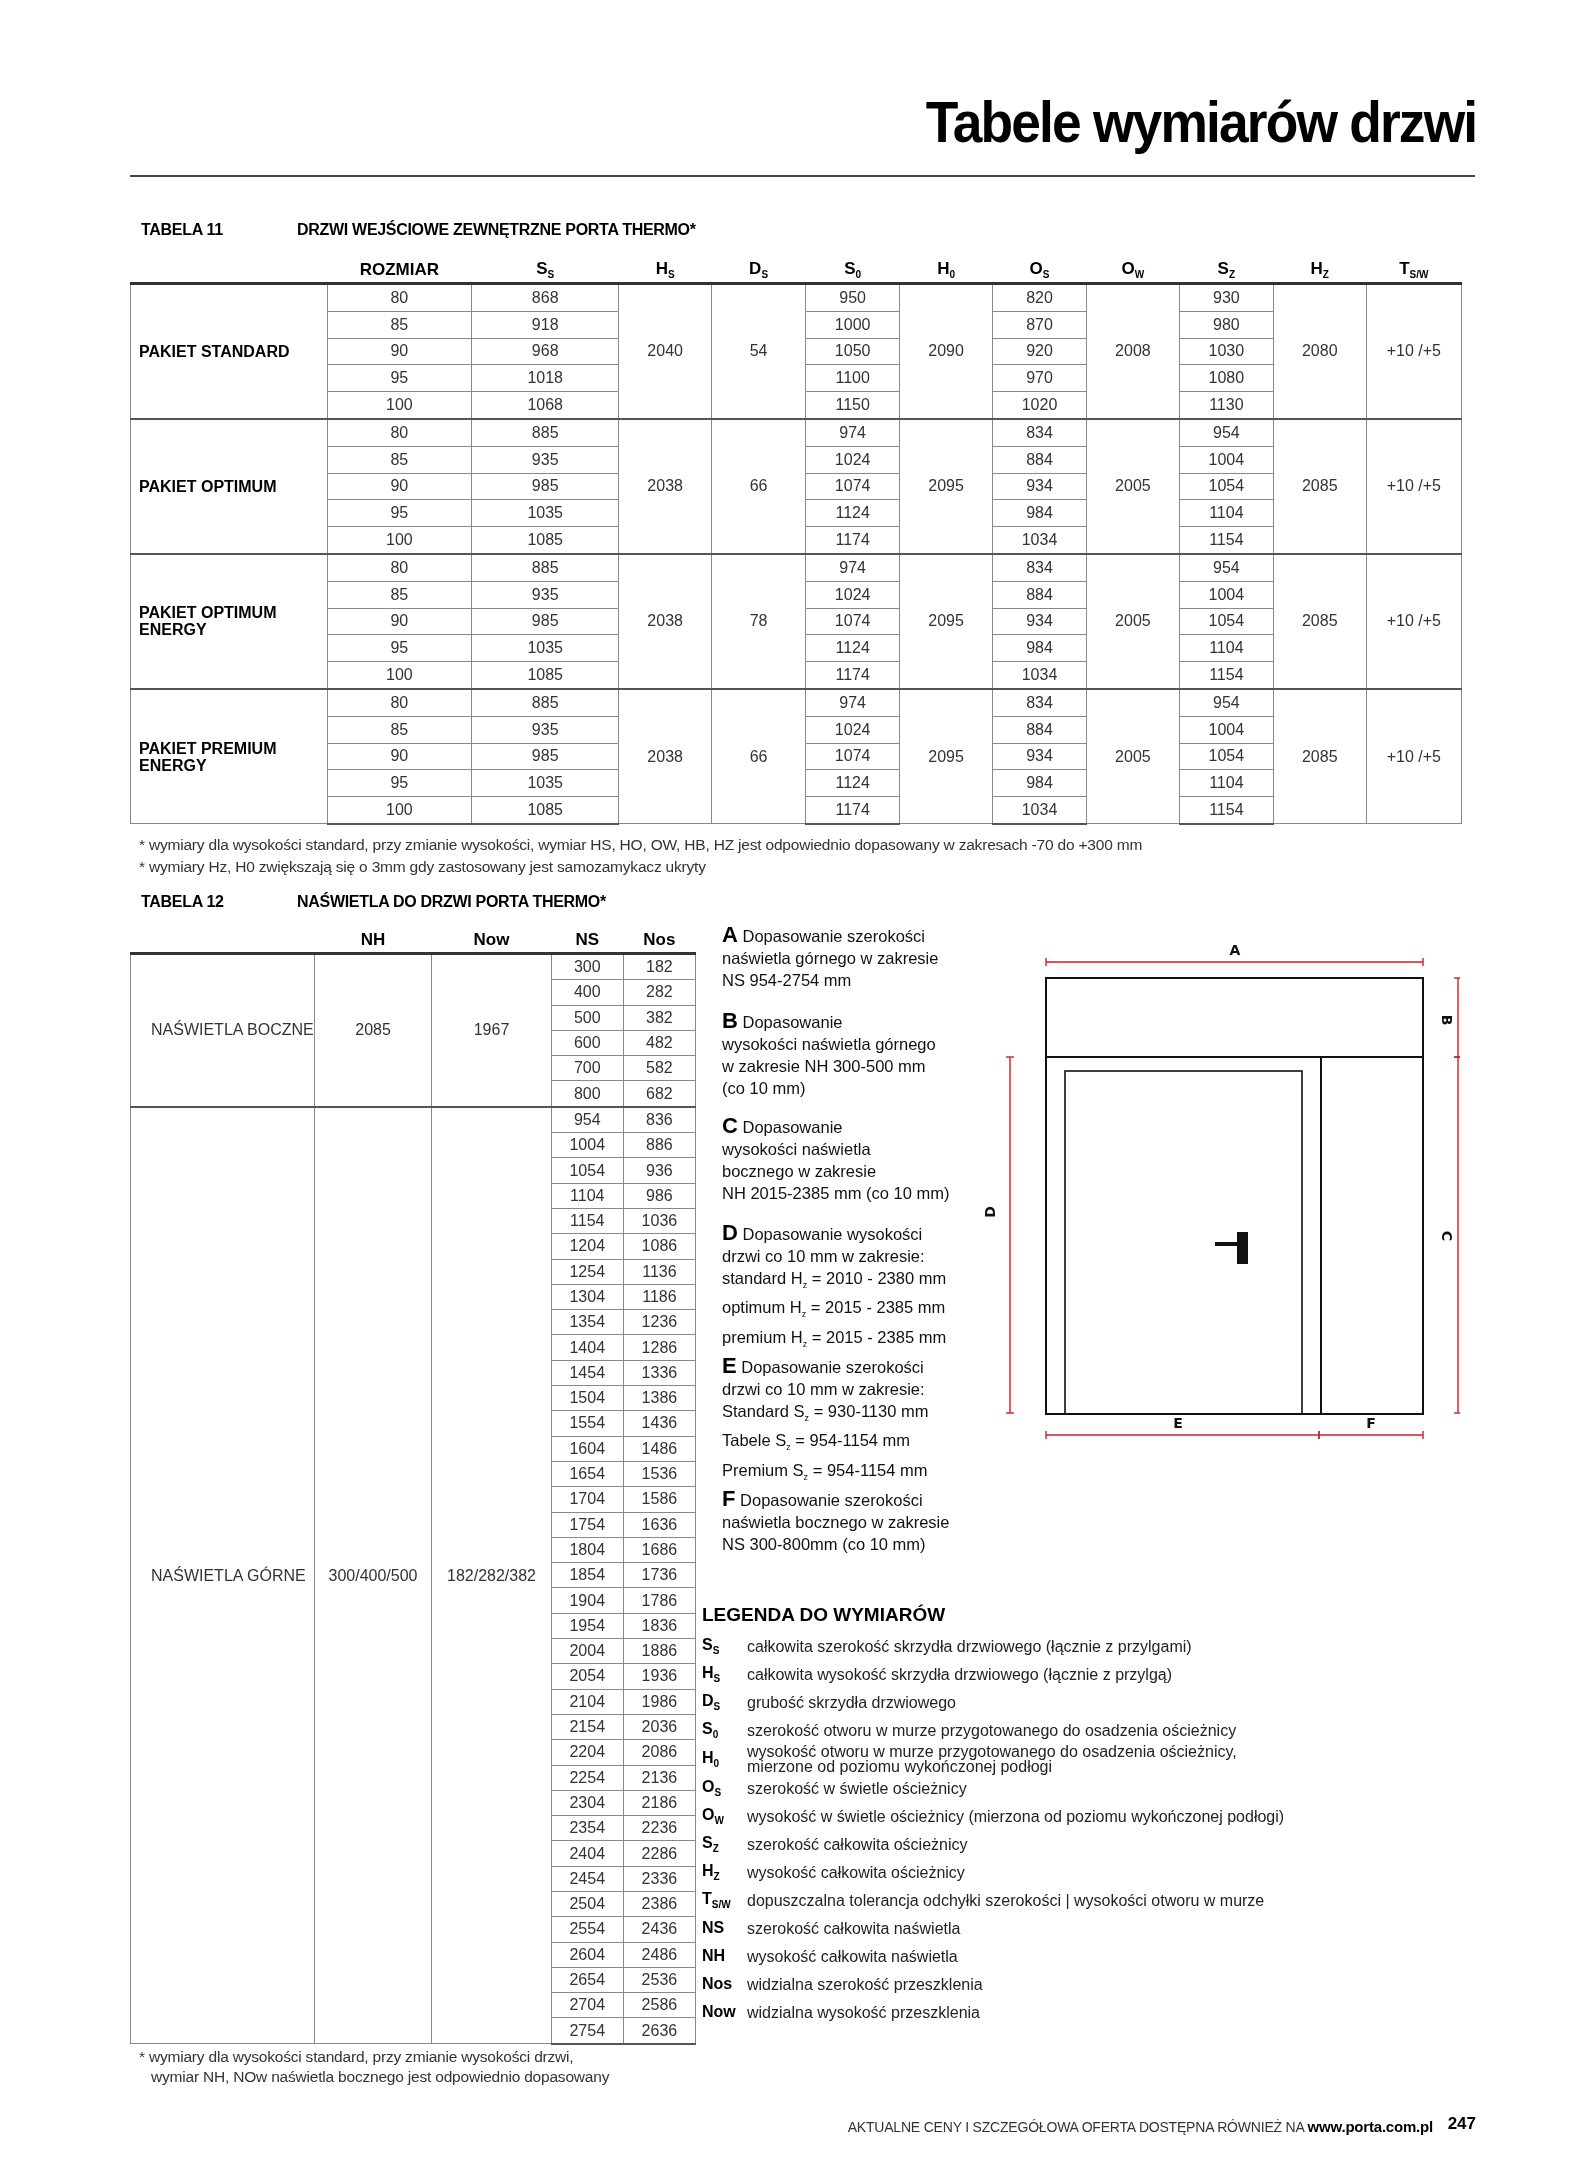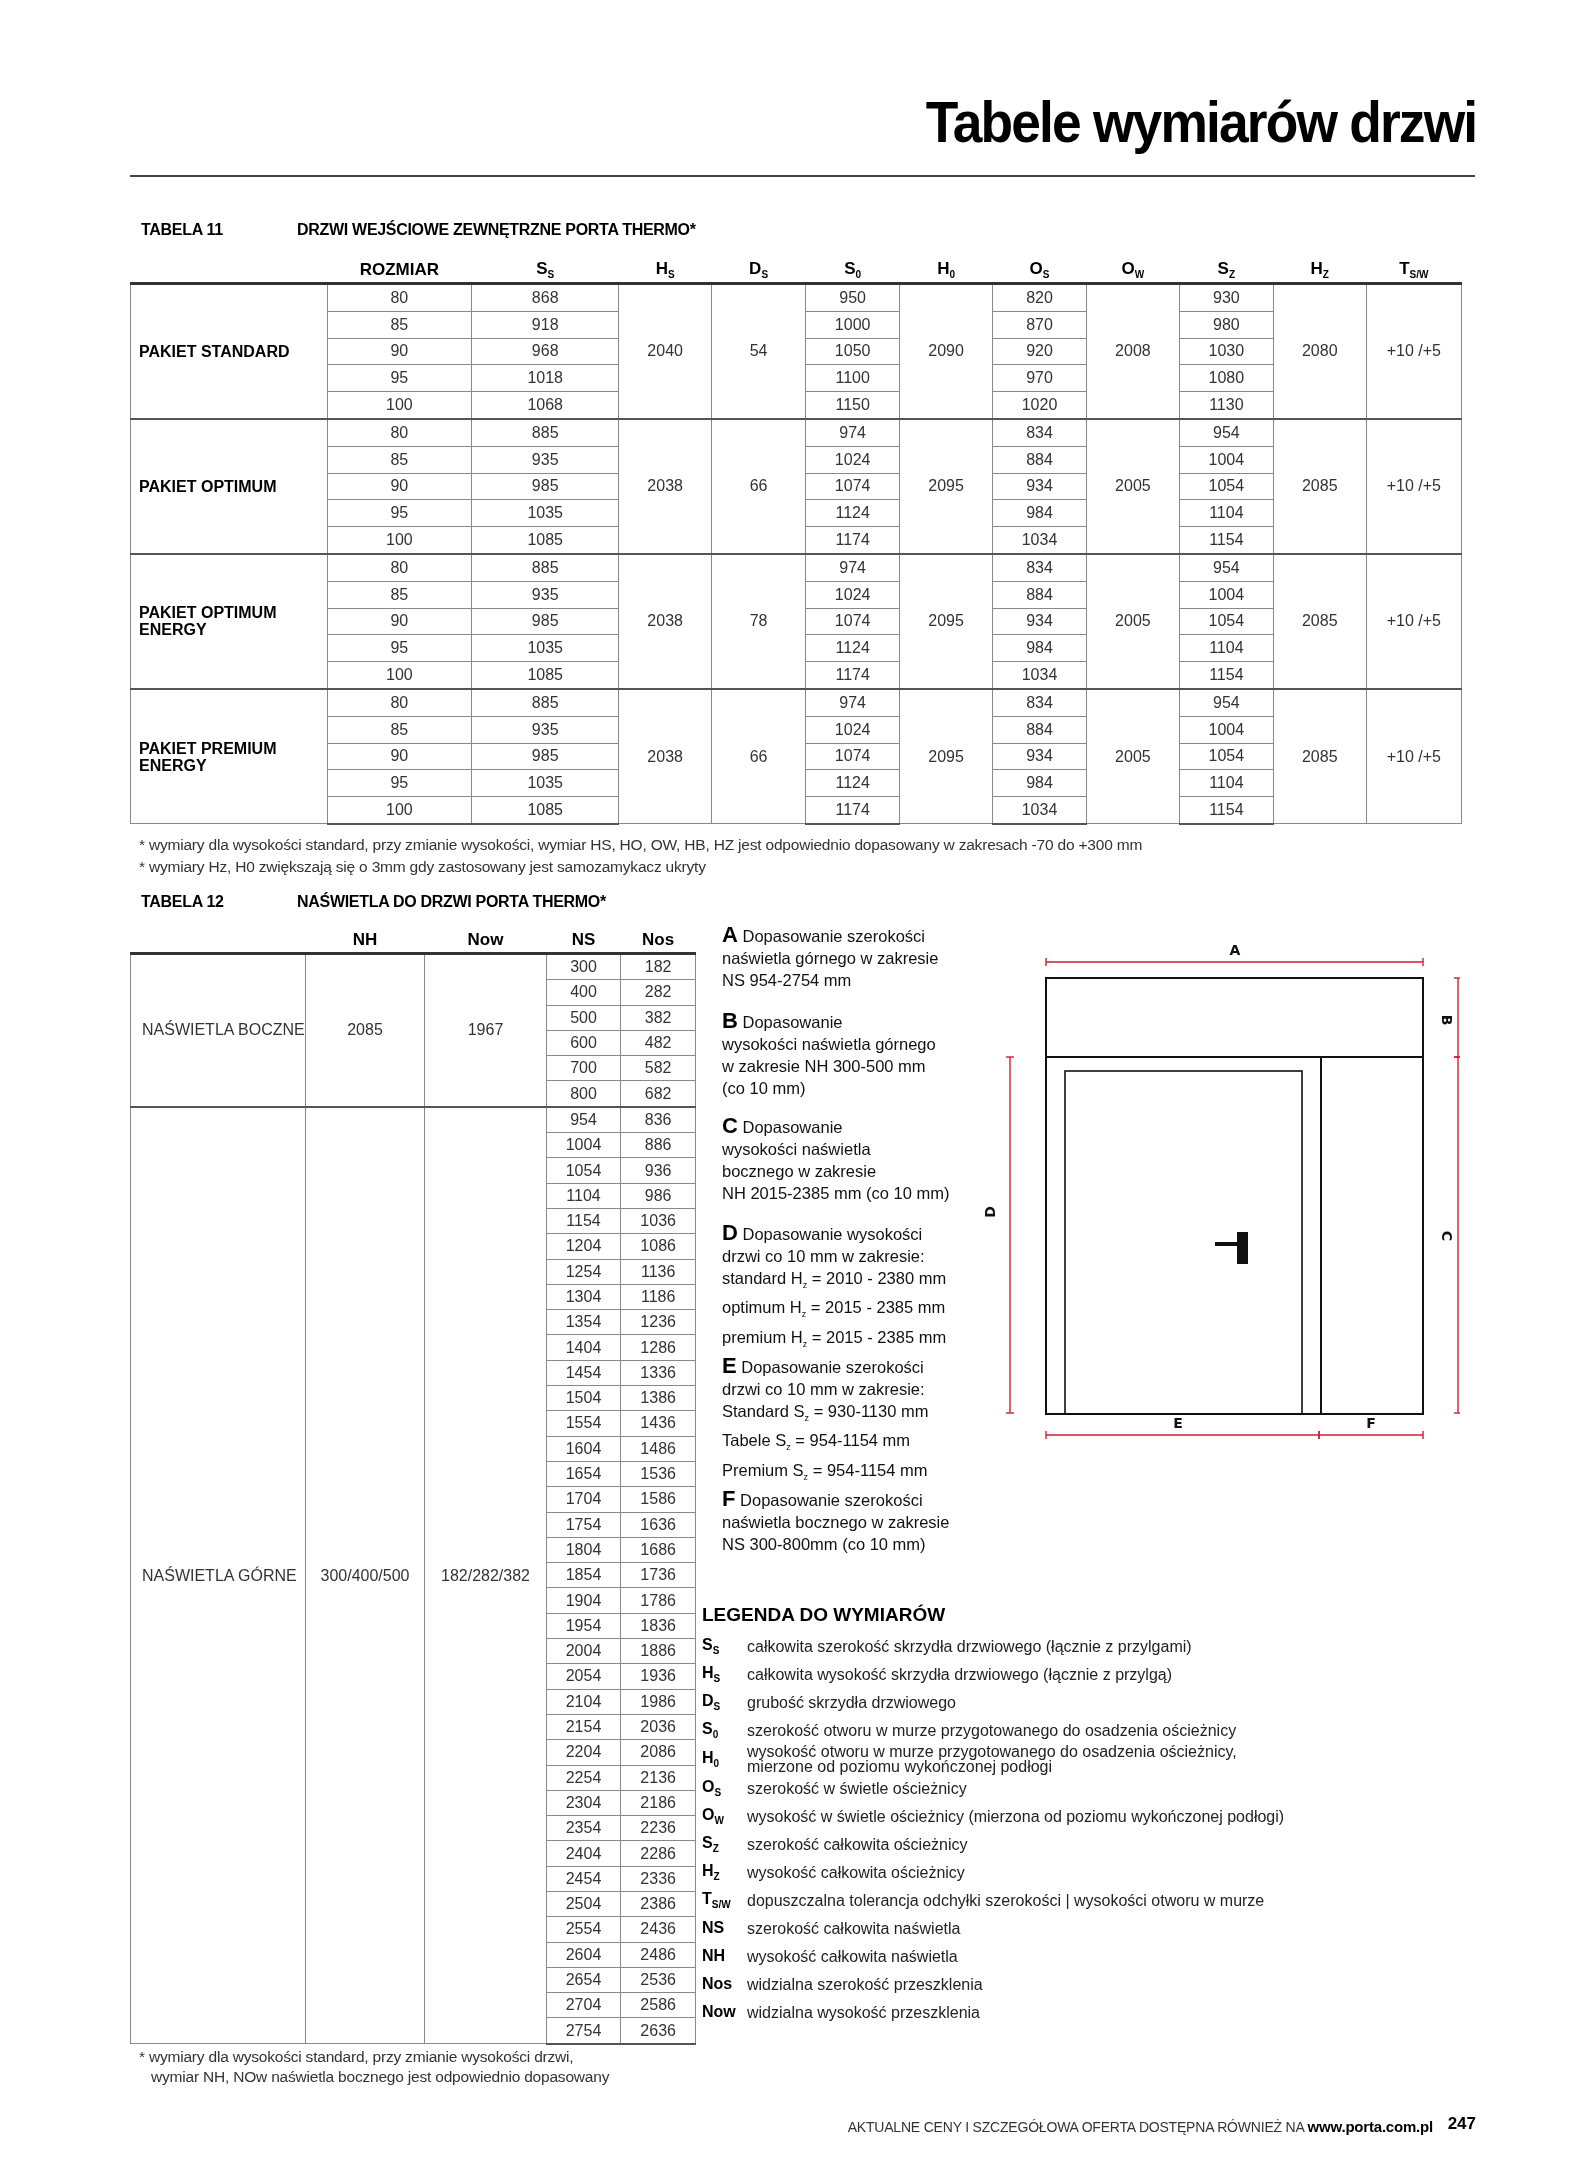--- a/index.html
+++ b/index.html
@@ -15,21 +15,21 @@
   table.t tbody td{border:1px solid #888;}
   table.t thead tr th{border-bottom:3px solid #333;}
   table.t tbody td.pk{text-align:left;font-weight:bold;color:#000;padding-left:8px;font-size:16px;line-height:17px;white-space:normal;border-left:1px solid #888;}
   #t11{left:130px;top:250px;width:1332px;}
   #t11 tbody td{height:25.8px;}
   #t11 tbody tr.grp td{border-top:2px solid #555;}
   #t11 tbody tr:last-child td{border-bottom:2px solid #555;}
   .foot{font-size:15.5px;color:#333;letter-spacing:-0.2px;}
   #t12{left:130px;top:920px;width:566px;}
   #t12 tbody td{height:24.3px;}
-  #t12 tbody td.sec{text-align:left;padding-left:11px;font-weight:normal;color:#333;font-size:16px;}
+  #t12 tbody td.sec{text-align:left;padding-left:20px;font-weight:normal;color:#333;font-size:16px;}
   #t12 tbody tr.grp td{border-top:2px solid #555;}
   #t12 tbody tr:last-child td{border-bottom:2px solid #555;}
   .desc{left:722px;width:270px;font-size:16.5px;line-height:22px;color:#111;}
   .desc .L{font-weight:bold;font-size:22px;color:#000;}
   .desc sub{font-size:9px;}
   #legend{left:702px;top:1588px;width:660px;margin-top:16px;}
   #legend-title{font-weight:bold;font-size:19px;color:#000;margin-bottom:6px;}
   .lg{display:flex;align-items:center;font-size:16px;color:#222;min-height:28px;}
   .lg .sym{width:45px;font-weight:bold;color:#000;font-size:16px;flex:0 0 45px;}
   .lg .sym sub{font-size:10px;}

